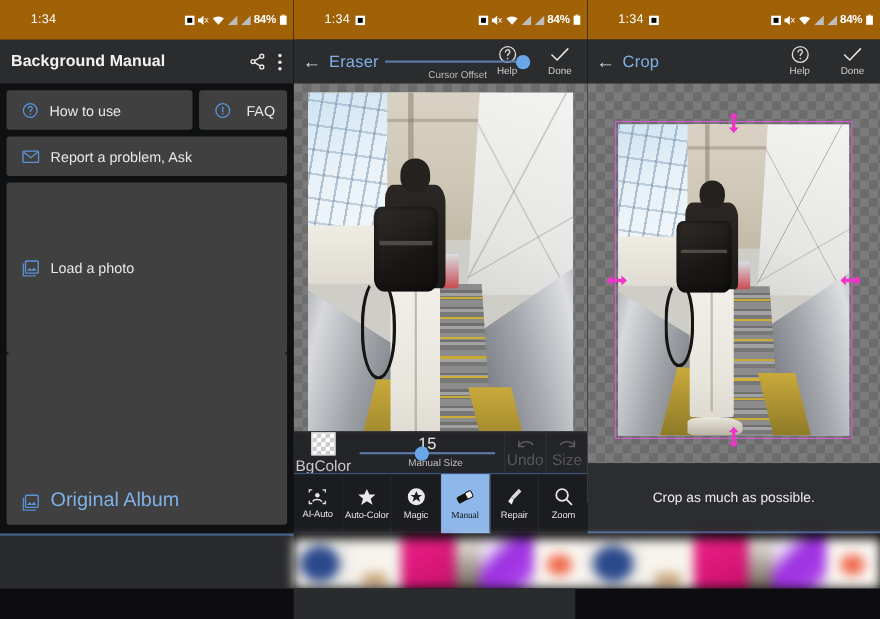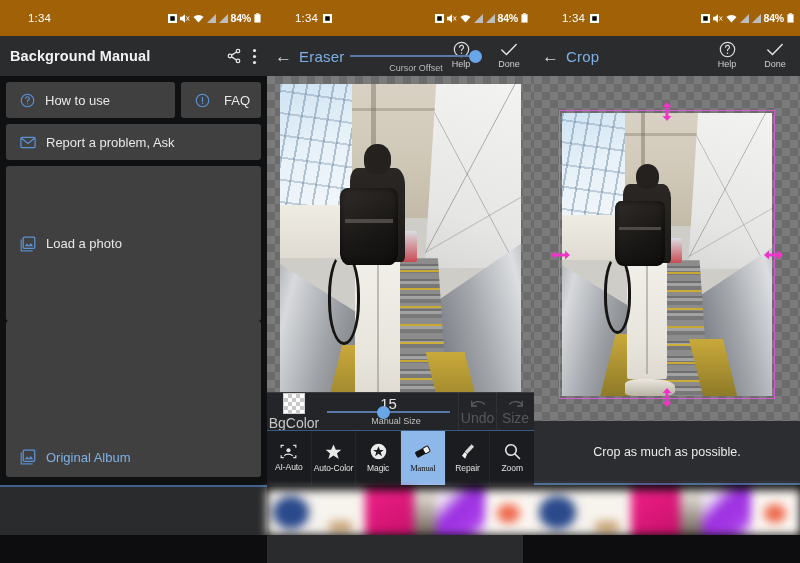--- a/index.html
+++ b/index.html
@@ -45,21 +45,21 @@
     background: #404040; border-radius: 3px;
     display: flex; align-items: center; gap: 10px;
     padding: 0 14px; color: #e8e8e8; font-size: 13px;
   }
   .row { display: flex; gap: 6px; margin-bottom: 6px; }
   .card-howto { height: 36px; flex: 1 1 auto; }
   .card-faq   { height: 36px; width: 80px; gap: 14px; }
   .card-report{ height: 36px; margin-bottom: 6px; }
   .card-load  { height: 155px; align-items: center; }
   .card-album { height: 156px; align-items: flex-end; padding-bottom: 12px; }
-  .lbl-blue { color: #7fb0e5; font-size: 13px; }
+  .lbl-blue { color: #7fb0e5; font-size: 18px; }
 
   
   .edhead {
     height: 40px; background: #2b2c2e;
     display: flex; align-items: center; padding: 0 8px;
     position: relative;
   }
   .back-arrow { color: #d8d8d8; font-size: 17px; line-height: 1; margin-right: 7px; }
   .ed-title { color: #7fb0e5; font-size: 15px; letter-spacing: .2px; }
   .ed-actions { margin-left: auto; display: flex; align-items: flex-end; gap: 14px; padding-bottom: 2px; }

